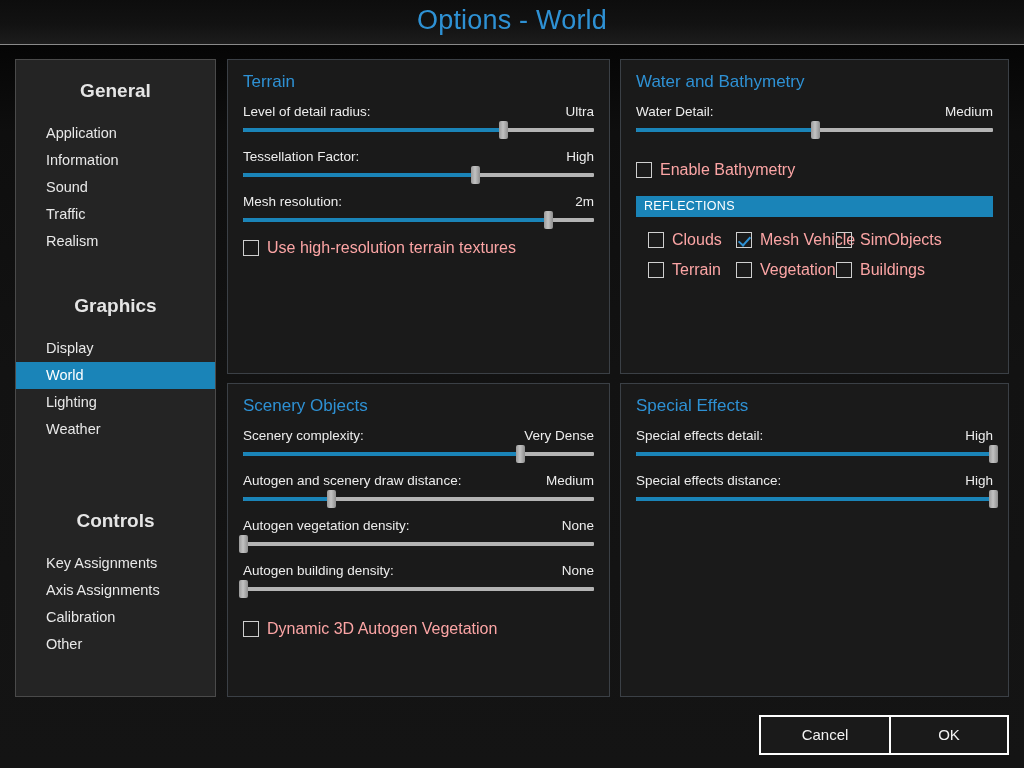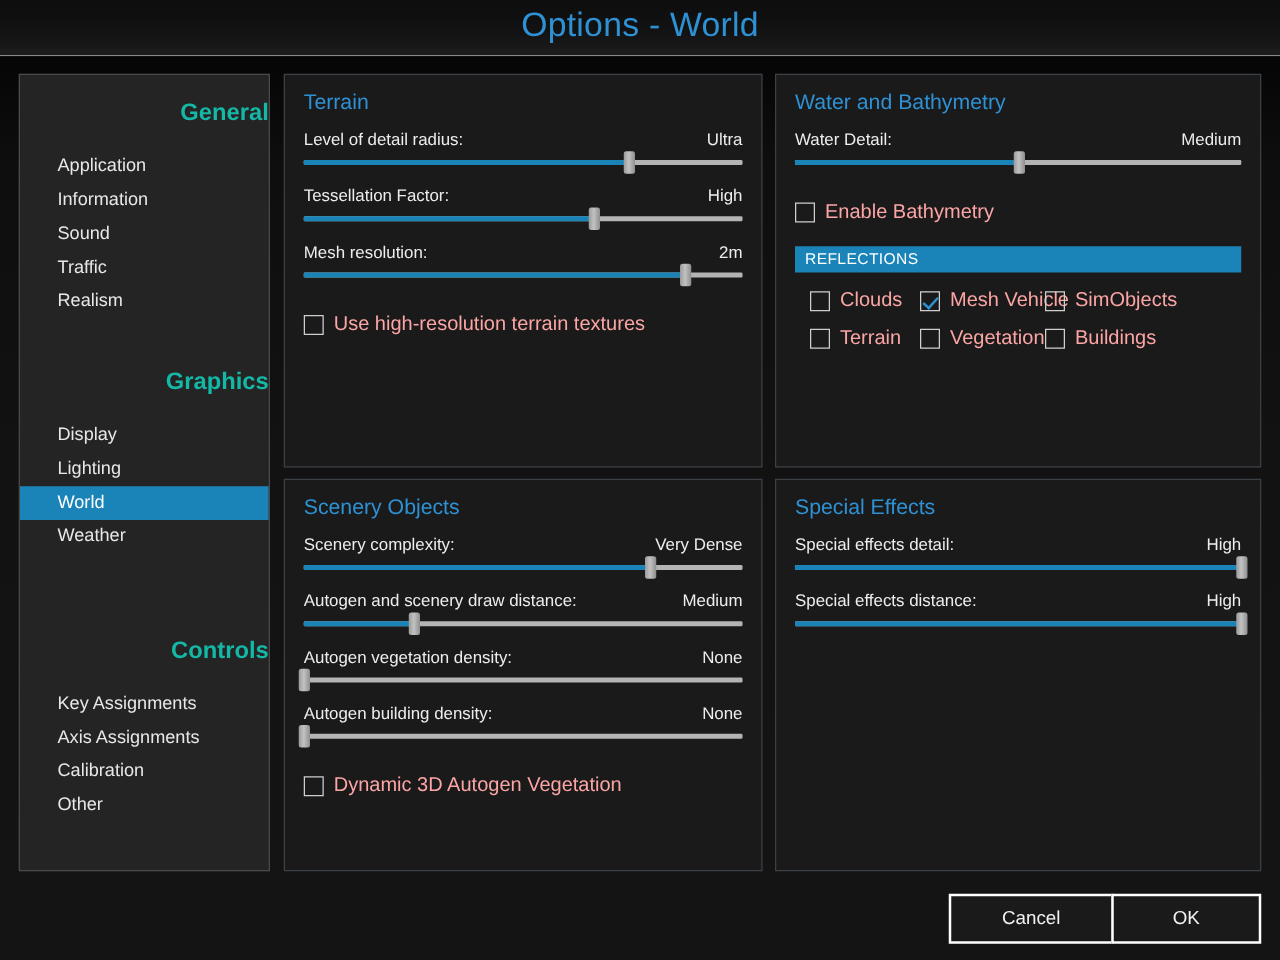--- a/index.html
+++ b/index.html
@@ -51,22 +51,22 @@
     position: absolute;
     left: 15px; top: 59px;
     width: 201px;
     height: 638px;
     background: #242424;
     border: 1px solid #4a4a4a;
     box-sizing: border-box;
     overflow: hidden;
   }
   .side-group-title {
-    text-align: right;
-    color: #14b8a6;
+    text-align: center;
+    color: #e5e5e5;
     font-size: 19px;
     font-weight: bold;
   }
   .side-item {
     color: #e8e8e8;
     font-size: 14.5px;
     padding-left: 30px;
     height: 27px;
     line-height: 27px;
     box-sizing: border-box;
@@ -213,22 +213,22 @@
           <div class="side-group-title" style="margin-bottom: 18px;">General</div>
           <div class="side-item"><span>Application</span></div>
           <div class="side-item"><span>Information</span></div>
           <div class="side-item"><span>Sound</span></div>
           <div class="side-item"><span>Traffic</span></div>
           <div class="side-item"><span>Realism</span></div>
         </div>
         <div style="position: absolute; left: 0px; right: 0px; top: 235px;">
           <div class="side-group-title" style="margin-bottom: 18px;">Graphics</div>
           <div class="side-item"><span>Display</span></div>
+          <div class="side-item active"><span>World</span></div>
           <div class="side-item"><span>Lighting</span></div>
-          <div class="side-item active"><span>World</span></div>
           <div class="side-item"><span>Weather</span></div>
         </div>
         <div style="position: absolute; left: 0px; right: 0px; top: 450px;">
           <div class="side-group-title" style="margin-bottom: 18px;">Controls</div>
           <div class="side-item"><span>Key Assignments</span></div>
           <div class="side-item"><span>Axis Assignments</span></div>
           <div class="side-item"><span>Calibration</span></div>
           <div class="side-item"><span>Other</span></div>
         </div>
       </div>
@@ -254,21 +254,21 @@
           </div>
         </div>
         <div class="slider-row">
           <div class="lbl">Mesh resolution:</div>
           <div class="val">2m</div>
           <div class="track">
             <div class="fill" style="width: 87%;"></div>
             <div class="thumb" style="left: 87%;"></div>
           </div>
         </div>
-        <div style="margin-top: 12px;"><div class="cbrow">
+        <div style=""><div class="cbrow">
             <div class="cbox"></div>
             <span class="cblabel">Use high-resolution terrain textures</span>
           </div></div>
       </div>
   </div>
 
   <div class="panel" id="panel-water" style="left:620px; top:59px; width:389px; height:315px;">
     <div class="panel-title">Water and Bathymetry</div>
     <div class="panel-inner" id="water-inner">
         <div class="slider-row">

